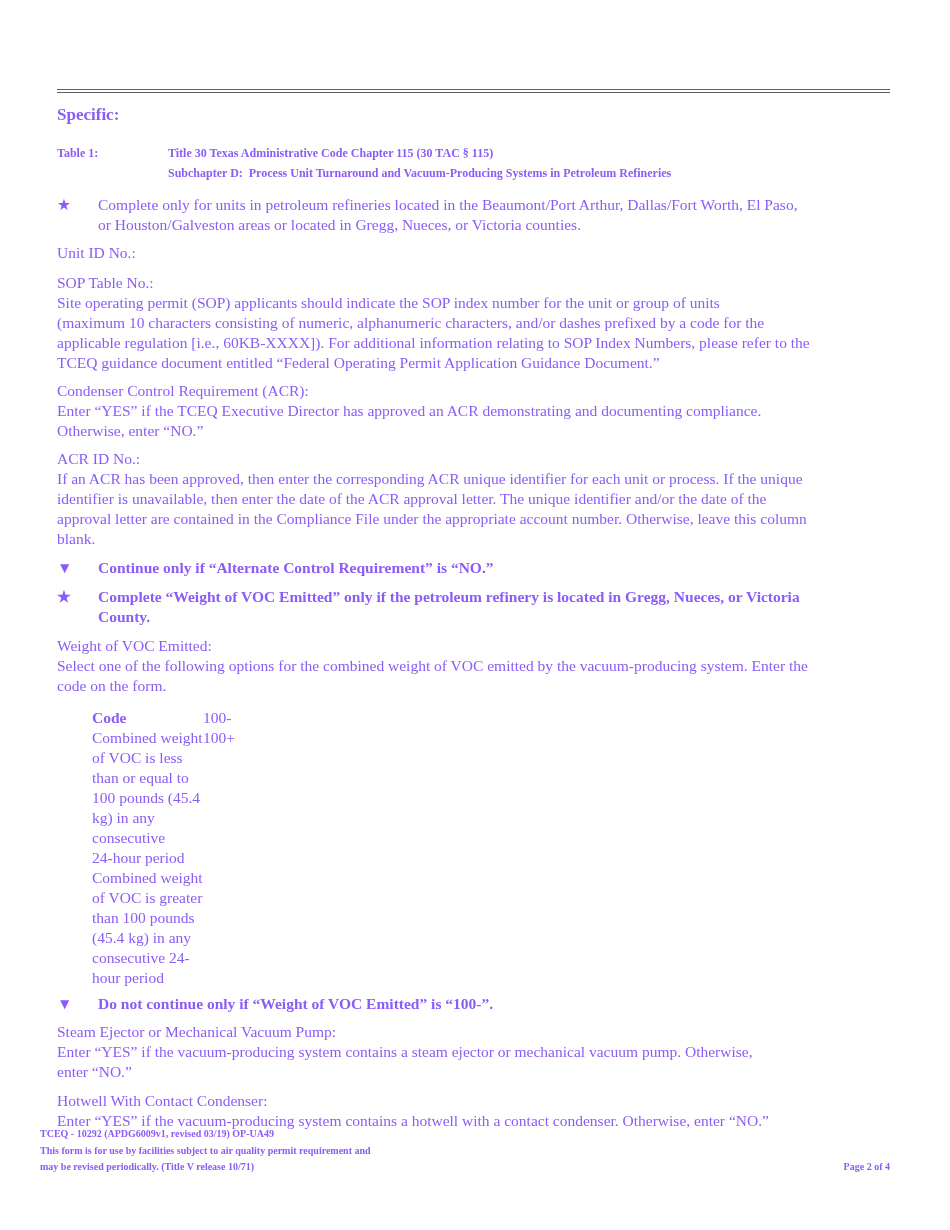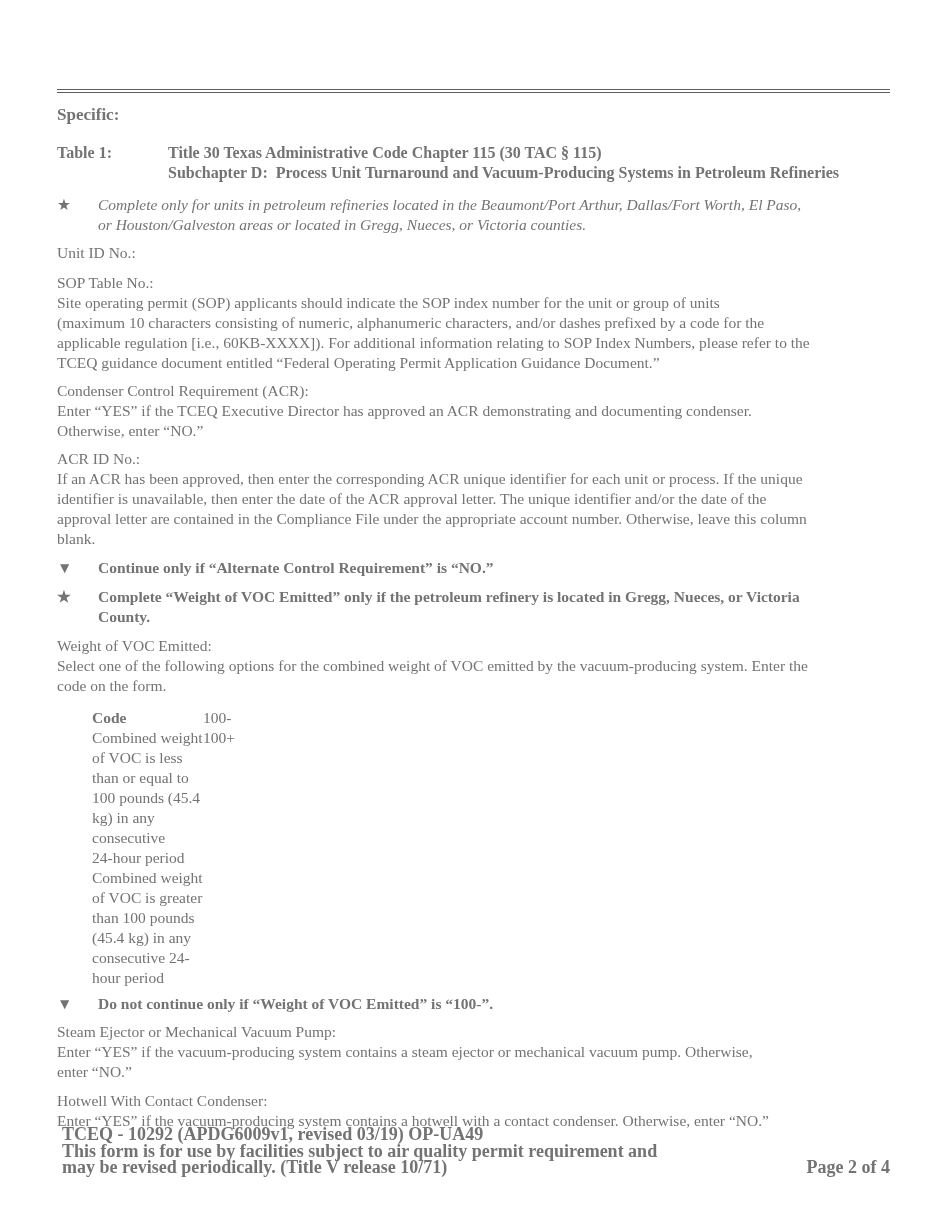--- a/index.html
+++ b/index.html
@@ -1,46 +1,46 @@
 <!DOCTYPE html>
 <html><head>
 <meta charset="utf-8">
 <style>
   html,body{margin:0;padding:0;background:#fff;}
   .page{
     position:relative;
     width:950px;height:1230px;
     background:#ffffff;
     font-family:"Liberation Serif","DejaVu Serif",serif;
-    font-size:15.5px;line-height:20px;color:#737373;
+    font-size:15.5px;line-height:20px;color:#8b5cf6;
     overflow:hidden;
     box-sizing:border-box;
   }
   .content{padding:89px 60px 0 57px;}
   .top-rule{
     height:2px;
     border-top:1.5px solid #5f5f5f;
     border-bottom:1.5px solid #5f5f5f;
   }
   .bold{font-weight:bold;}
-  .italic{font-style:italic;}
+  .italic{}
   .pre{white-space:pre-line;}
   .prew{white-space:pre-wrap;}
   .h-specific{font-weight:bold;font-size:17px;}
-  .table1-row{display:grid;grid-template-columns:111px 1fr;font-weight:bold;font-size:16px;}
+  .table1-row{display:grid;grid-template-columns:111px 1fr;font-weight:bold;font-size:12px;}
   .marker-row{display:flex;}
   .marker{width:41px;flex:none;}
   .marker-text{flex:1;}
   .sec-h{font-weight:normal;}
   .code-table{margin-left:35px;display:grid;grid-template-columns:111px 1fr;max-width:780px;}
   .code-table .hdr{font-weight:bold;}
   .footer{
-    position:absolute;left:62px;right:60px;top:1126px;
+    position:absolute;left:40px;right:60px;top:1126px;
     display:flex;justify-content:space-between;align-items:flex-end;
-    font-weight:bold;font-size:18px;line-height:16.5px;
+    font-weight:bold;font-size:10px;line-height:16.5px;
   }
   .mt6{margin-top:6px;}.mt8{margin-top:8px;}.mt9{margin-top:9px;}
   .mt10{margin-top:10px;}.mt12{margin-top:12px;}.mt18{margin-top:18px;}
 </style>
 </head>
 <body>
 
 <div class="page">
   <div class="content">
 
@@ -69,21 +69,21 @@
     <div>
       <div class="sec-h mt10">SOP Table No.:</div>
       <div class="pre">Site operating permit (SOP) applicants should indicate the SOP index number for the unit or group of units
 (maximum 10 characters consisting of numeric, alphanumeric characters, and/or dashes prefixed by a code for the
 applicable regulation [i.e., 60KB-XXXX]). For additional information relating to SOP Index Numbers, please refer to the
 TCEQ guidance document entitled “Federal Operating Permit Application Guidance Document.”</div>
     </div>
 
     <div>
       <div class="sec-h mt8">Condenser Control Requirement (ACR):</div>
-      <div class="pre">Enter “YES” if the TCEQ Executive Director has approved an ACR demonstrating and documenting condenser.
+      <div class="pre">Enter “YES” if the TCEQ Executive Director has approved an ACR demonstrating and documenting compliance.
 Otherwise, enter “NO.”</div>
     </div>
 
     <div>
       <div class="sec-h mt8">ACR ID No.:</div>
       <div class="pre">If an ACR has been approved, then enter the corresponding ACR unique identifier for each unit or process. If the unique
 identifier is unavailable, then enter the date of the ACR approval letter. The unique identifier and/or the date of the
 approval letter are contained in the Compliance File under the appropriate account number. Otherwise, leave this column
 blank.</div>
     </div>

